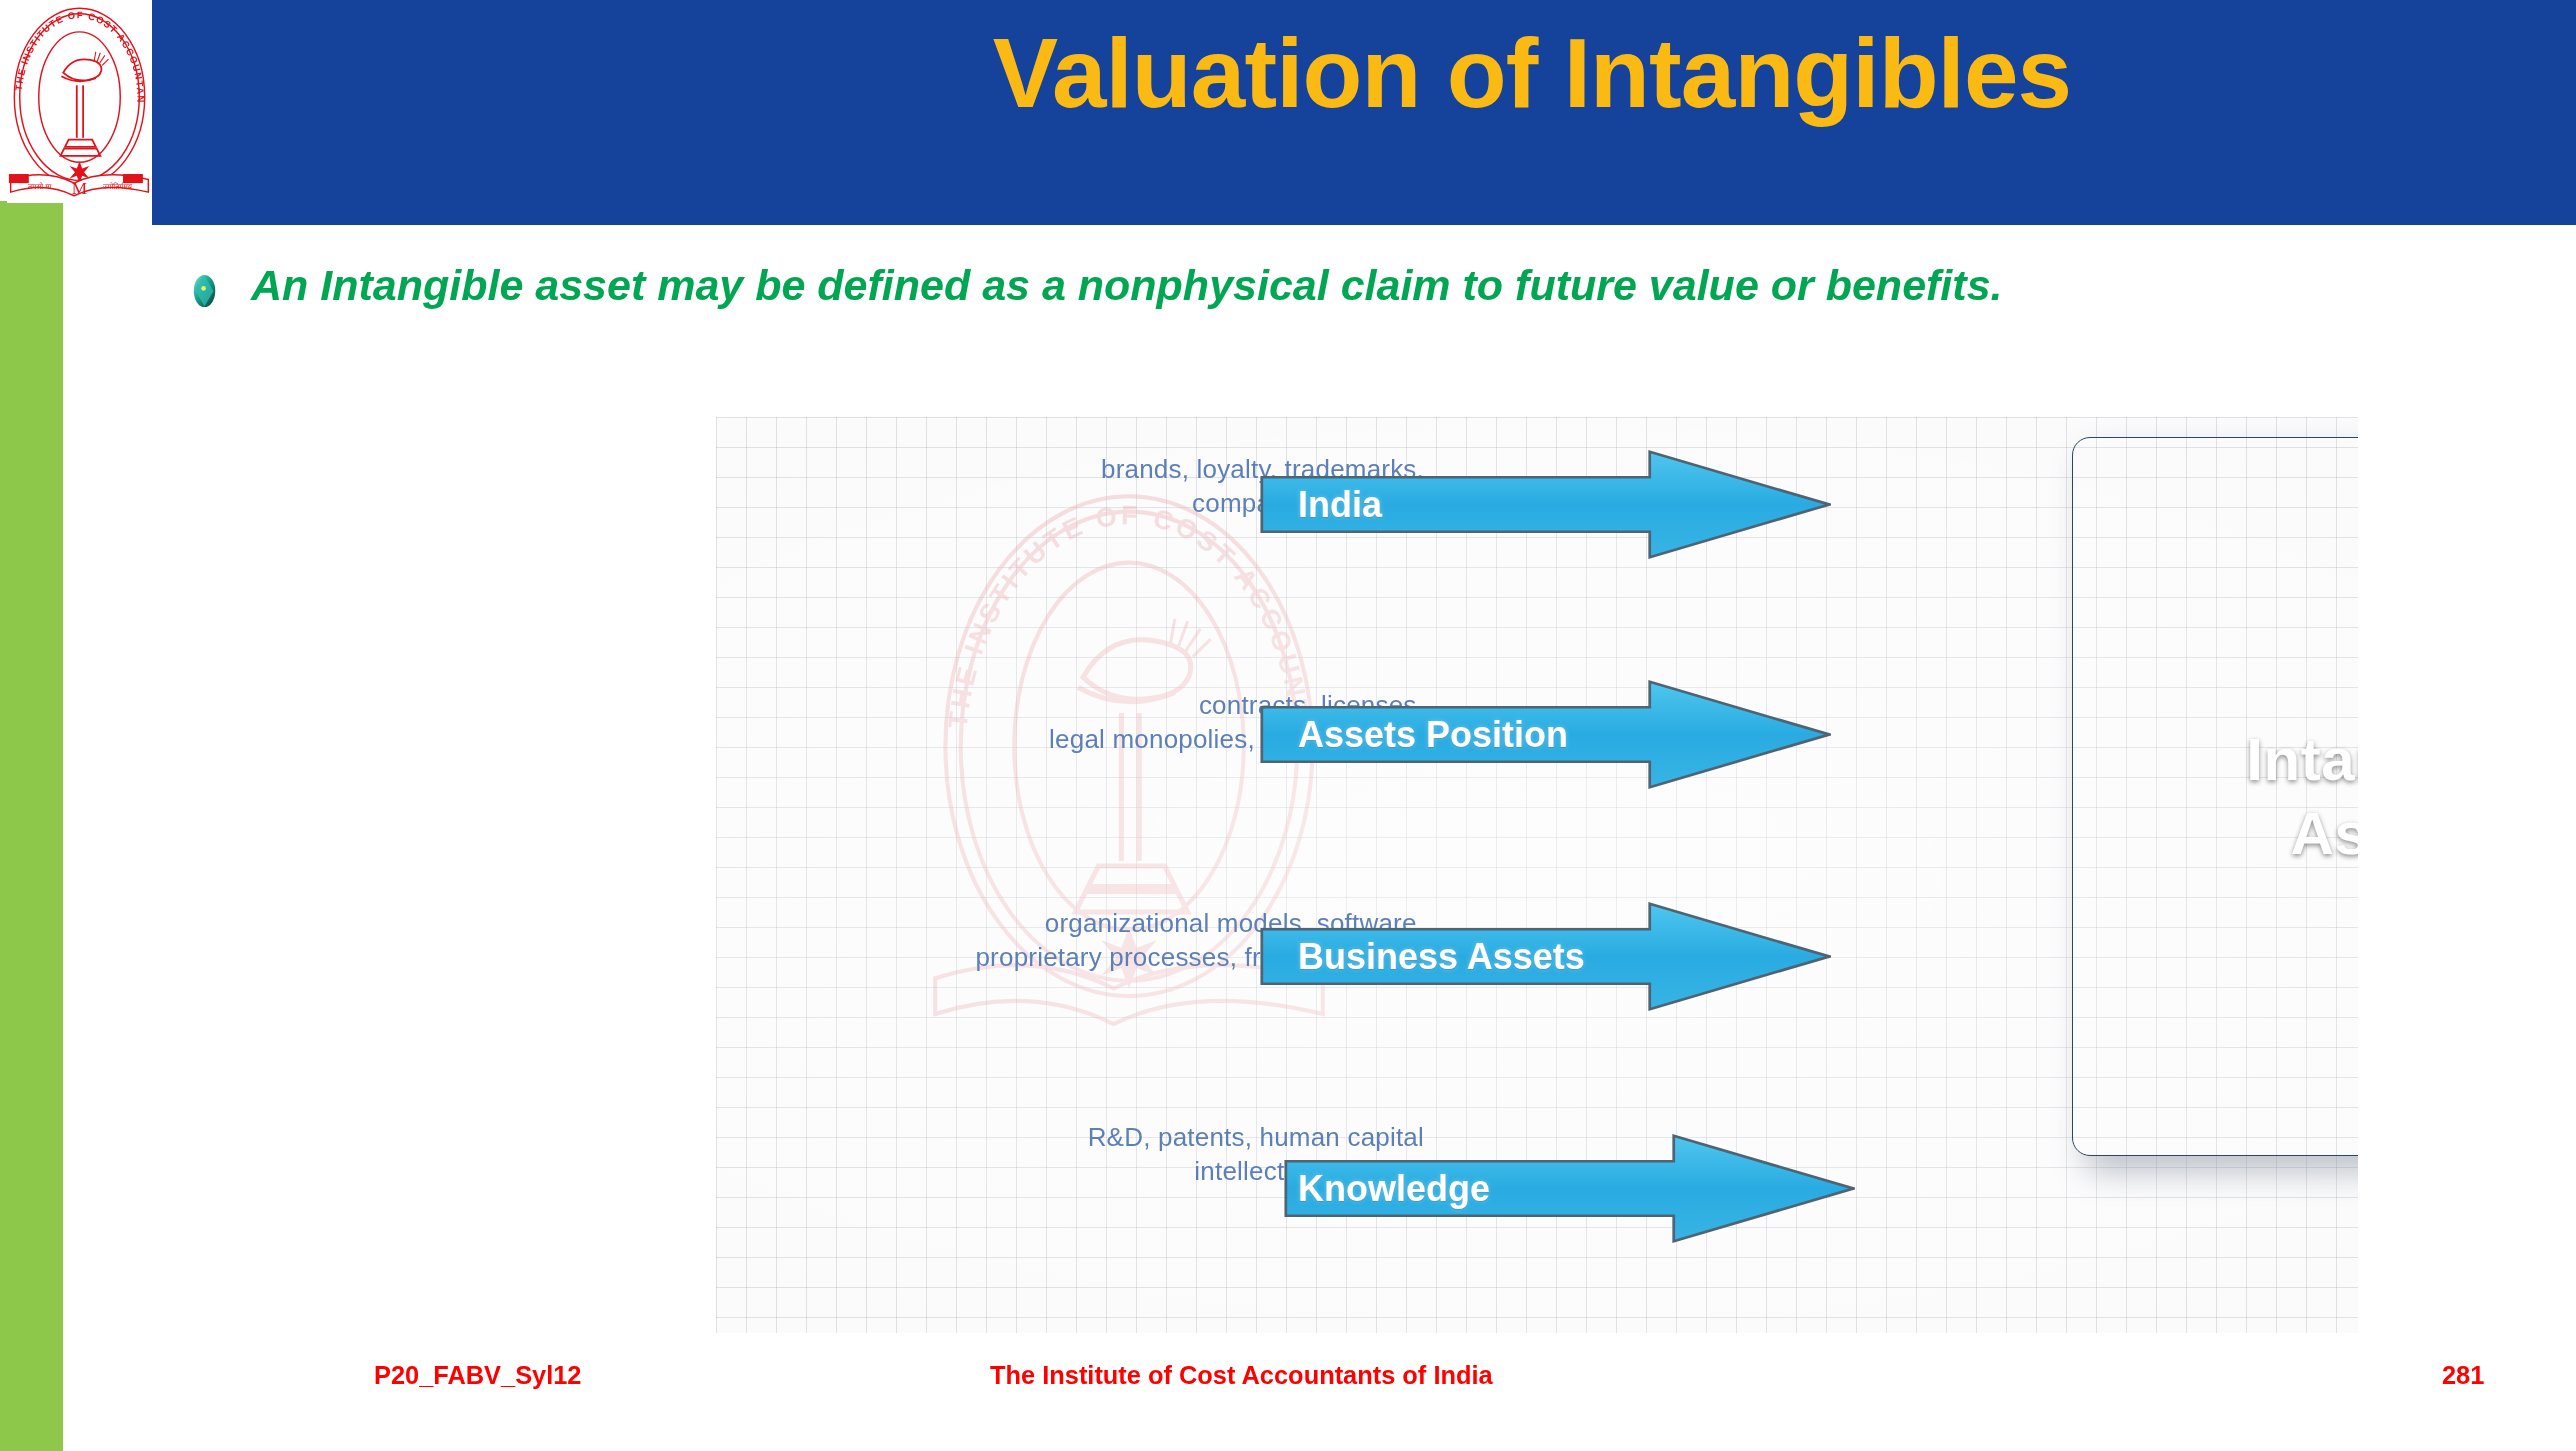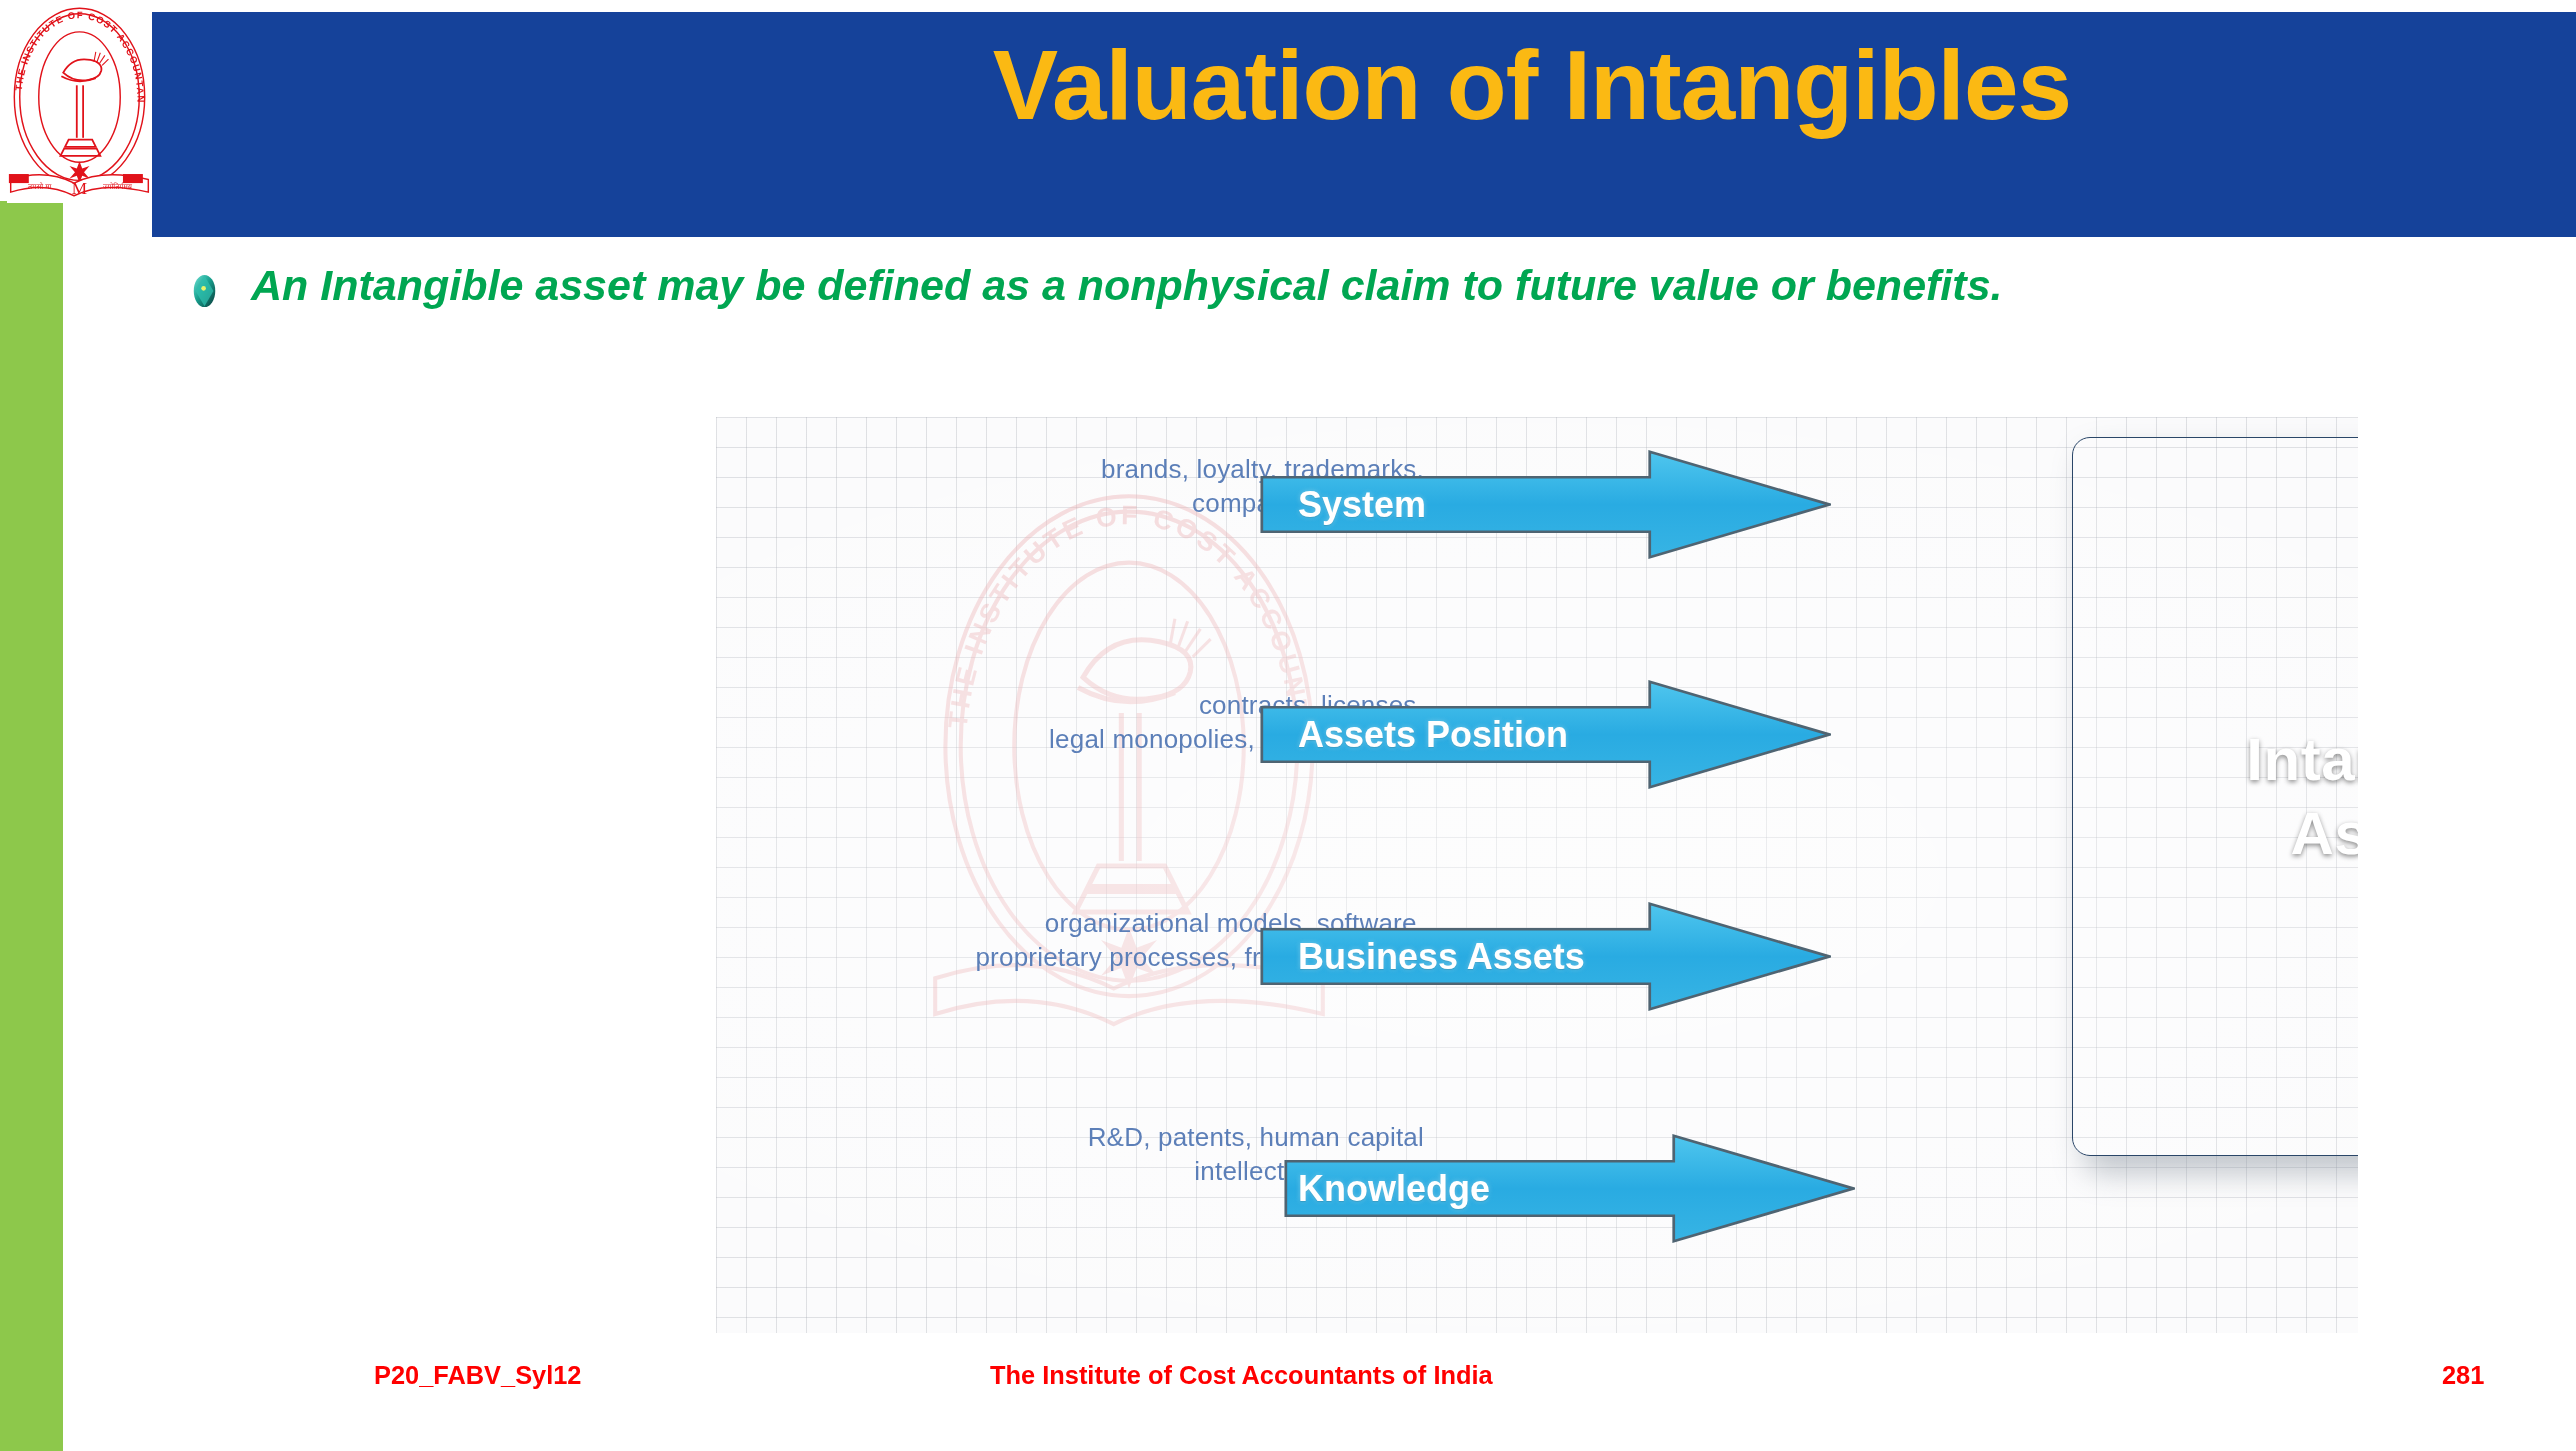--- a/index.html
+++ b/index.html
@@ -13,21 +13,21 @@
   .slide{position:absolute;inset:0;background:#fff;}
 
   
   .green-strip{
     position:absolute;left:0;top:201px;width:63px;height:1250px;
     background:#8DC84B;
   }
 
   
   .title-banner{
-    position:absolute;left:152px;top:12px;right:0;height:225px;
+    position:absolute;left:152px;top:0;right:0;height:225px;
     background:#15429A;
   }
   .title-text{
     position:absolute;left:0;right:0;top:23.6px;
     text-align:center;
     font-size:98px;line-height:1.0;
     font-weight:bold;
     color:#FBB913;
     letter-spacing:-0.9px;
     padding-left:336px;
@@ -256,21 +256,21 @@
         <svg viewBox="0 0 630 120" preserveAspectRatio="none">
           <defs>
             <linearGradient id="ag1" x1="0" y1="0" x2="0" y2="1">
               <stop offset="0%" stop-color="#4FC6EE"></stop>
               <stop offset="50%" stop-color="#29ABE2"></stop>
               <stop offset="100%" stop-color="#37B4E4"></stop>
             </linearGradient>
           </defs>
           <path d="M2 30 L430 30 L430 2 L628 60 L430 118 L430 90 L2 90 Z" fill="url(#ag1)" stroke="#4F6472" stroke-width="3"></path>
         </svg>
-        <span class="atext">System</span>
+        <span class="atext">India</span>
       </div>
 
       <div class="arrow a2">
         <svg viewBox="0 0 630 120" preserveAspectRatio="none">
           <path d="M2 30 L430 30 L430 2 L628 60 L430 118 L430 90 L2 90 Z" fill="url(#ag1)" stroke="#4F6472" stroke-width="3"></path>
         </svg>
         <span class="atext">Assets Position</span>
       </div>
 
       <div class="arrow a3">

